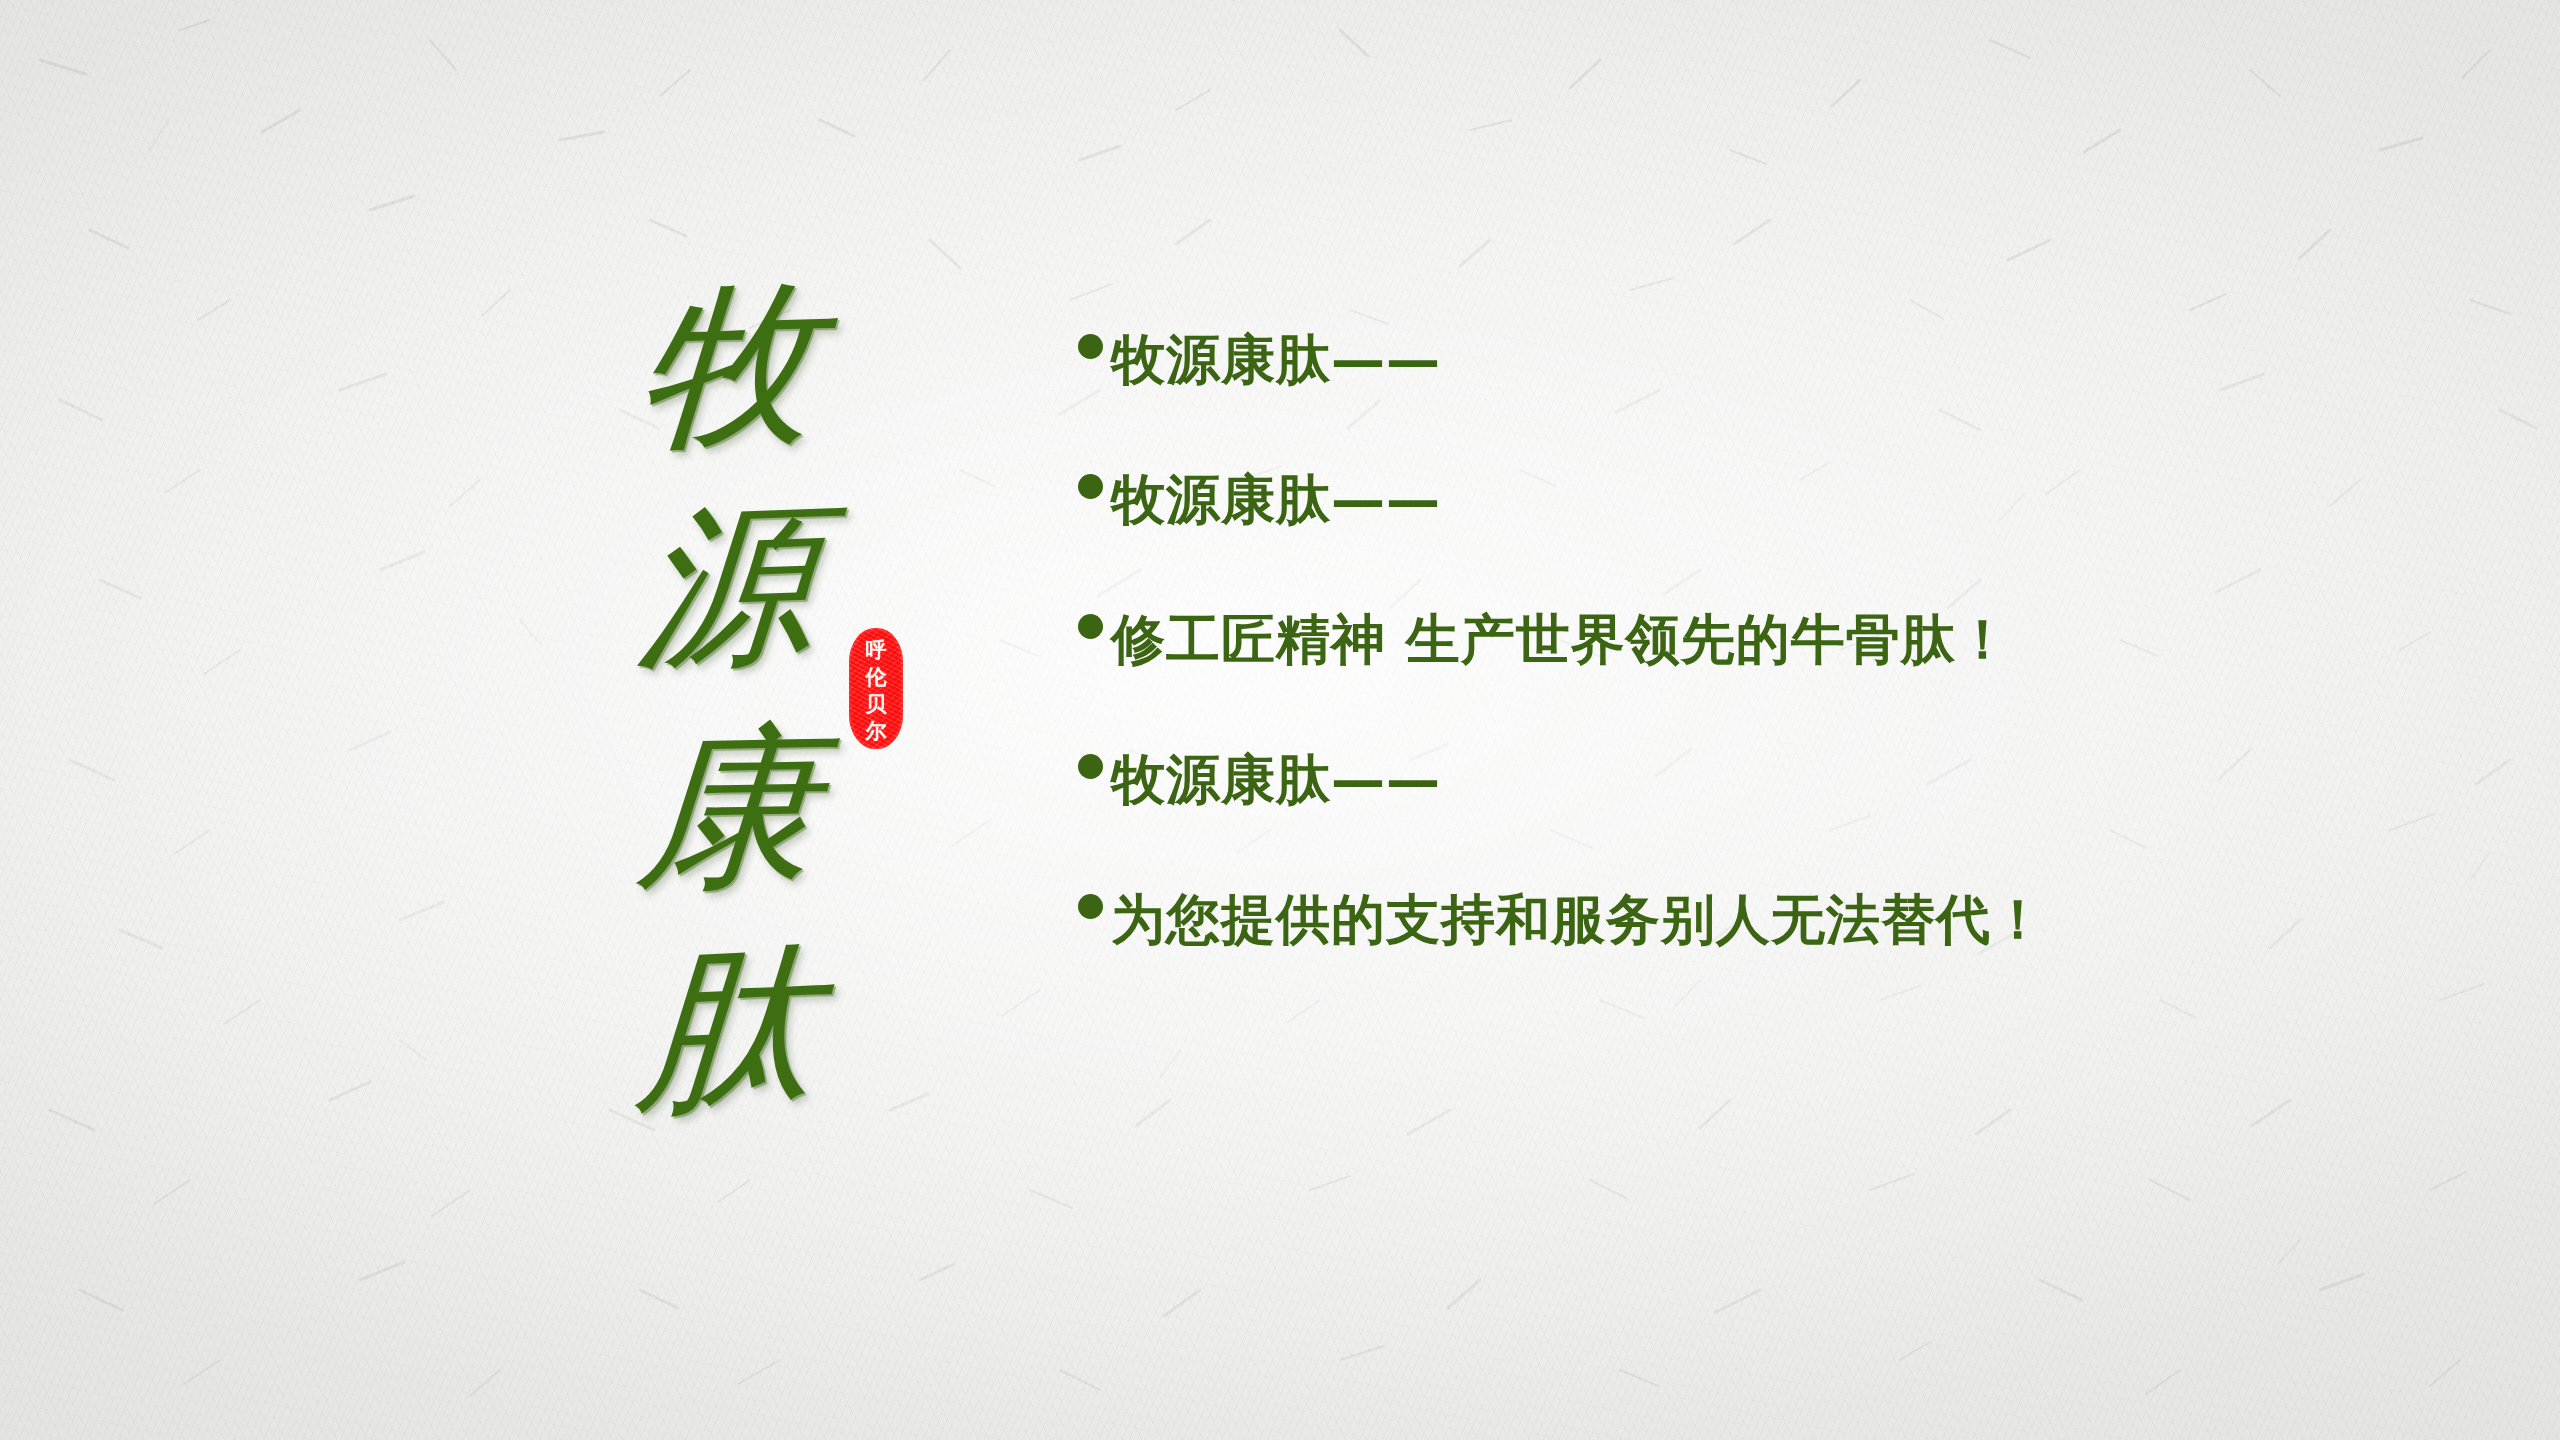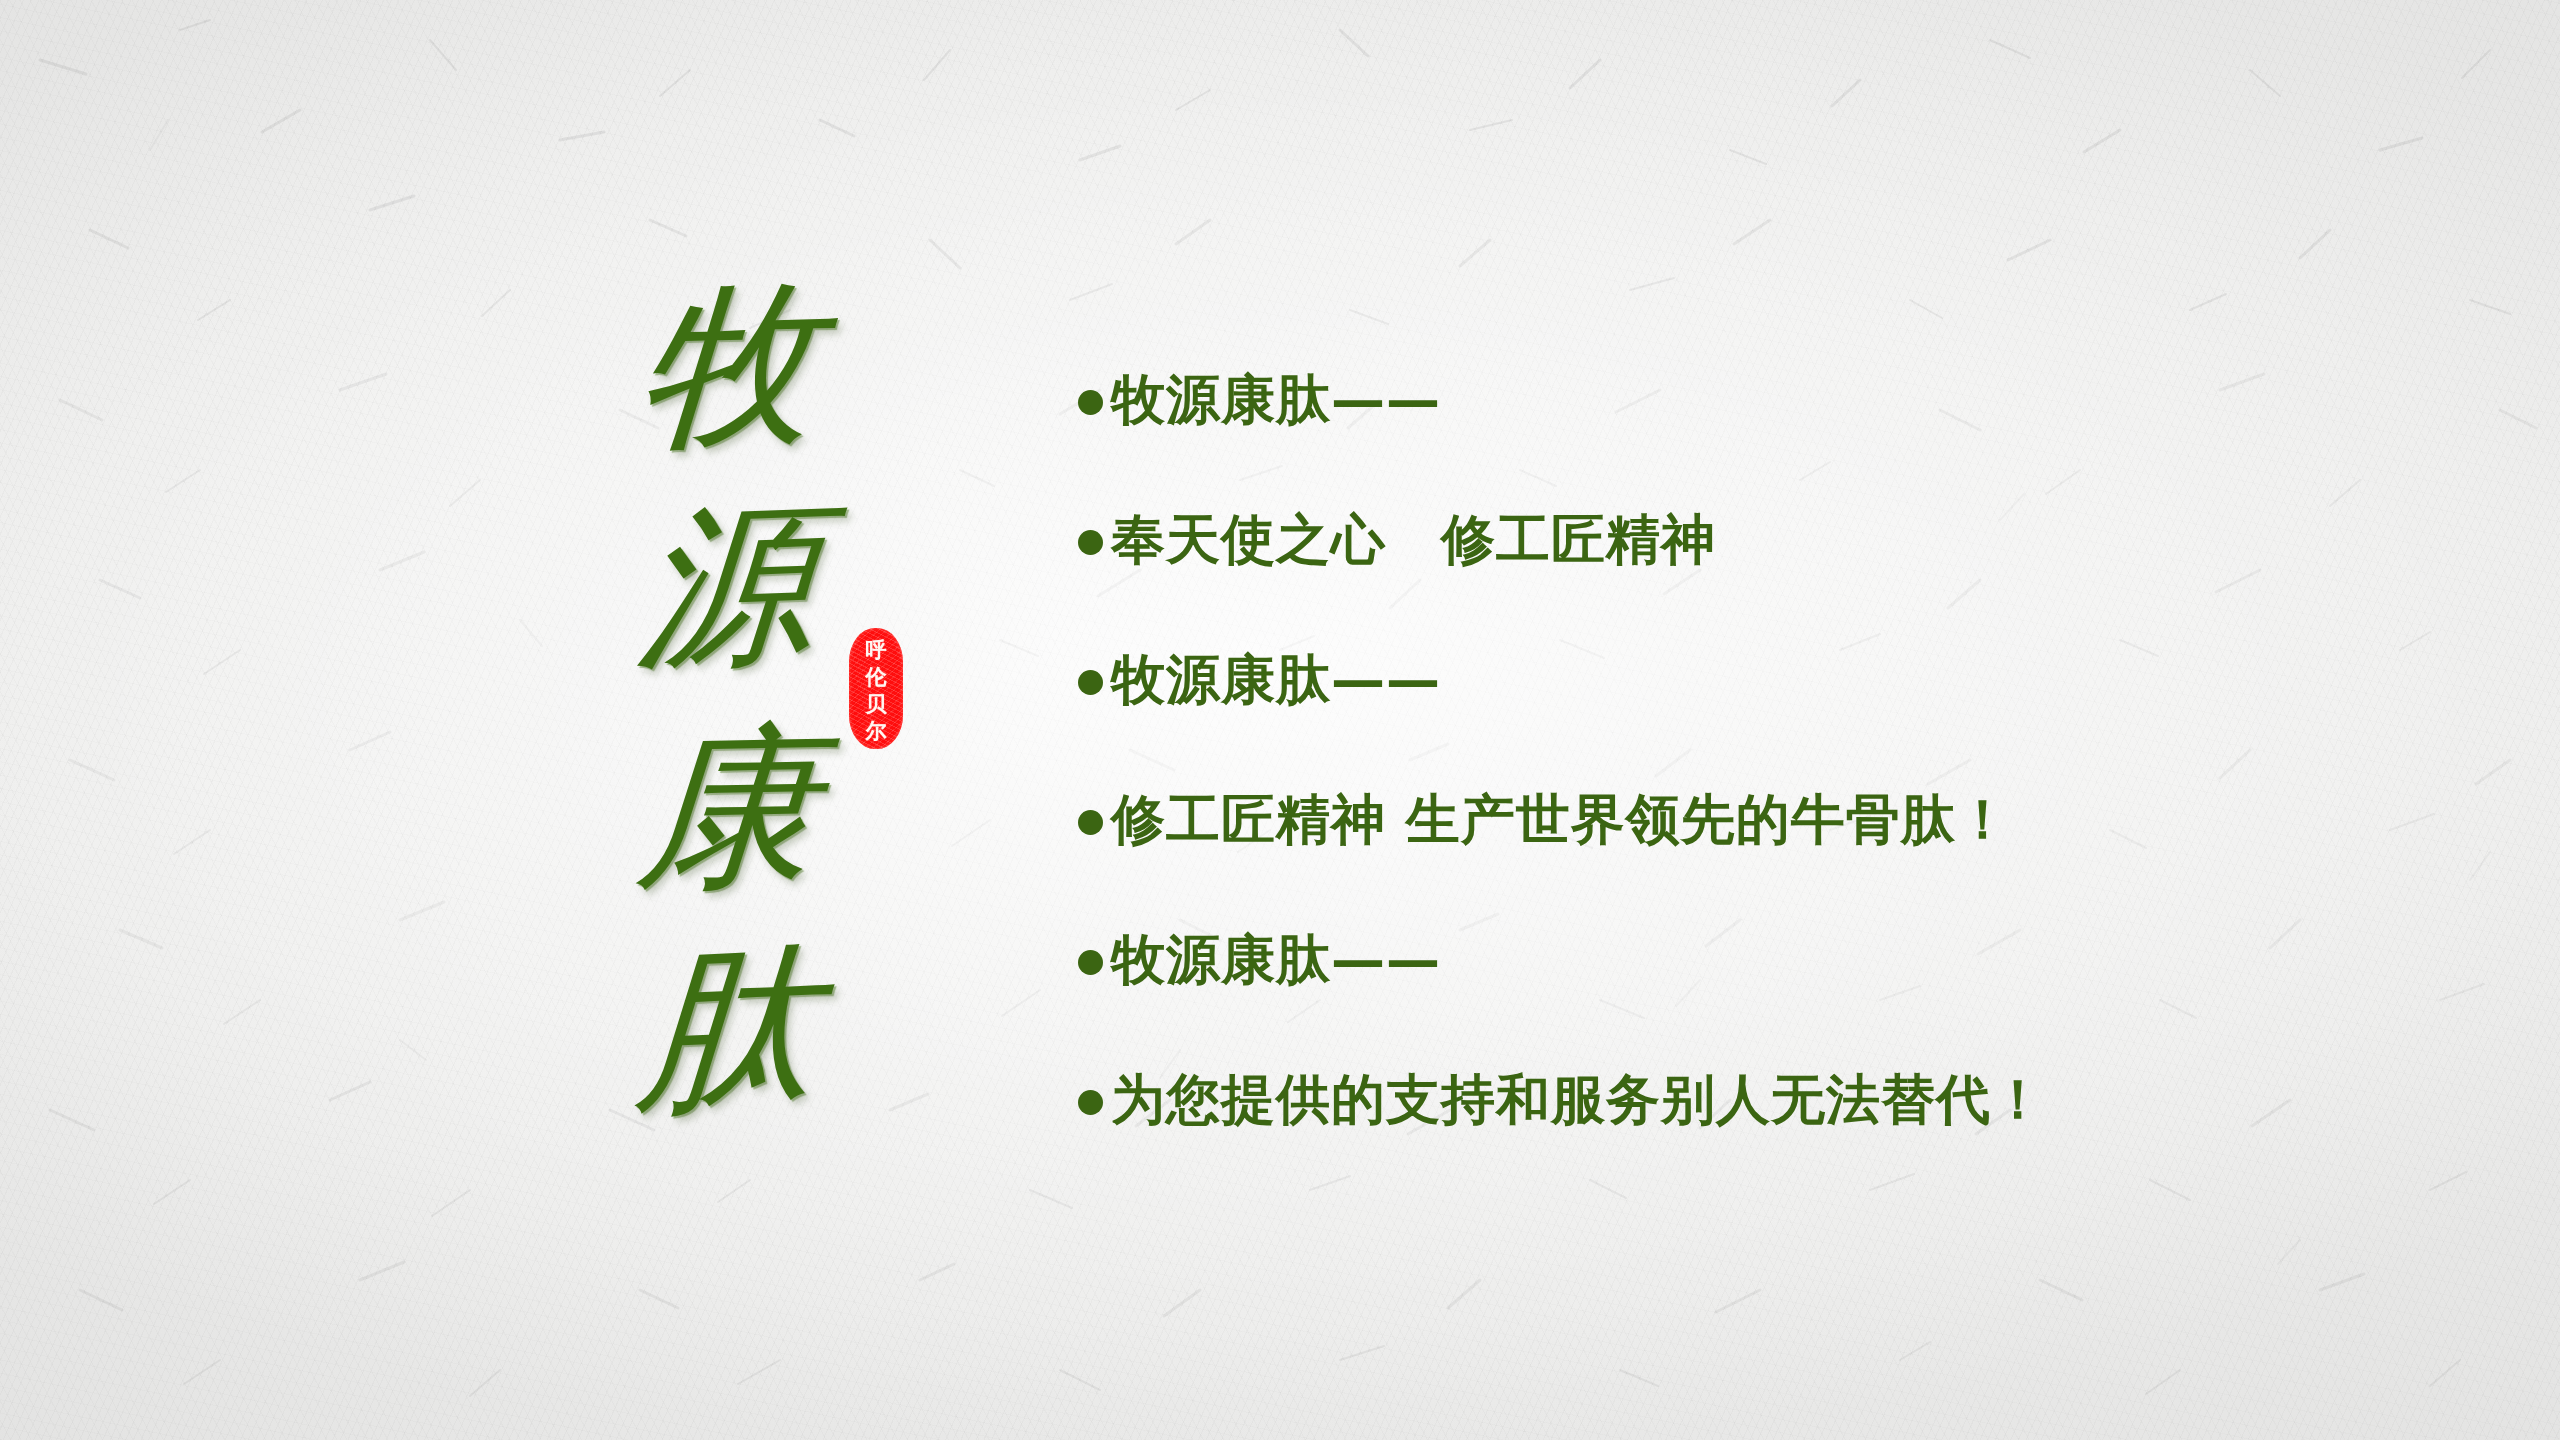--- a/index.html
+++ b/index.html
@@ -128,21 +128,20 @@
 
   
   #bullet-list {
     position: absolute;
     left: 1078px;
     top: 330px;
     width: 1400px;
   }
   .bullet-row {
     display: flex;
-    align-items: center;
     height: 140px;
   }
   .bullet-dot {
     flex: 0 0 auto;
     width: 25px;
     height: 25px;
     border-radius: 50%;
     background: #3b6512;
     margin-right: 8px;
     margin-top: 4px;
@@ -340,24 +339,20 @@
     <span class="seal-char">尔</span>
   </div>
 
   <div id="bullet-list">
 
     <div class="bullet-row">
       <span class="bullet-dot"></span>
       <span class="bullet-text">牧源康肽——</span>
     </div>
 
-    <div class="bullet-row">
-      <span class="bullet-dot"></span>
-      <span class="bullet-text">奉天使之心　修工匠精神</span>
-    </div>
 
     <div class="bullet-row">
       <span class="bullet-dot"></span>
       <span class="bullet-text">牧源康肽——</span>
     </div>
 
     <div class="bullet-row">
       <span class="bullet-dot"></span>
       <span class="bullet-text">修工匠精神 生产世界领先的牛骨肽！</span>
     </div>

